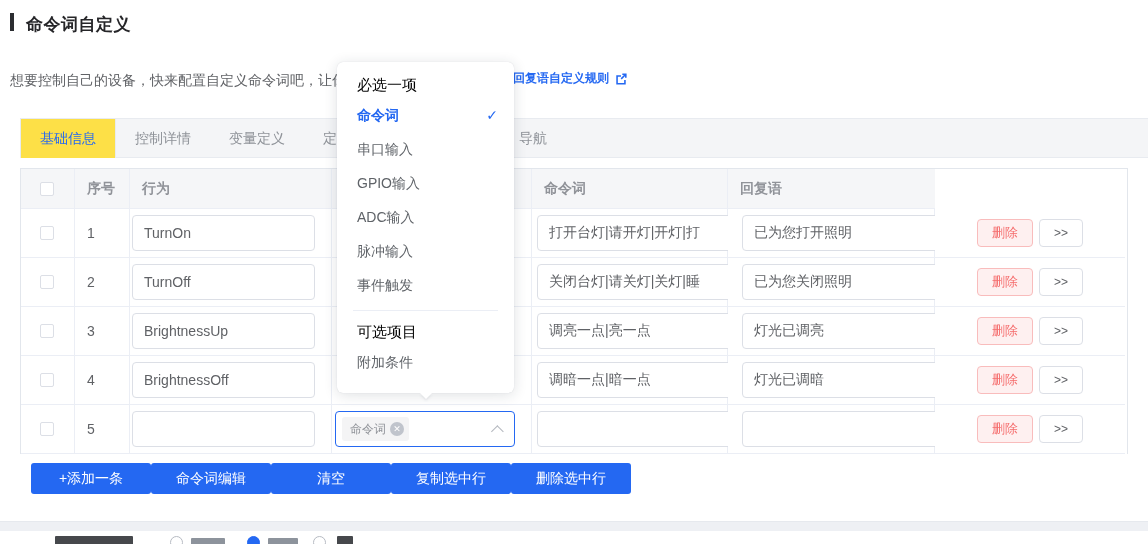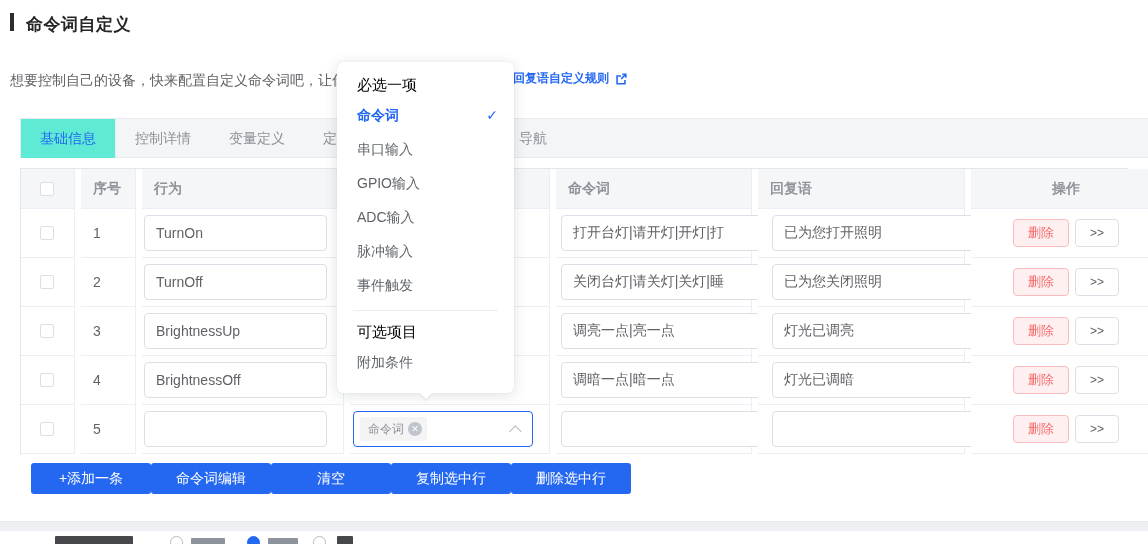--- a/index.html
+++ b/index.html
@@ -15,28 +15,28 @@
   
   .desc-row { position:absolute; top:72px; left:10px; width:700px; font-size:14px; color:#606266; white-space:nowrap; }
   .rules-link { position:absolute; top:70px; left:513px; display:flex; align-items:center; gap:5px;
     color:#2468F2; font-size:12px; font-weight:bold; cursor:pointer; white-space:nowrap; }
 
   
   .tabs { position:absolute; top:118px; left:20px; right:0; height:40px; display:flex;
     background:#f4f5f7; border-top:1px solid #e8ebf0; border-bottom:1px solid #e8ebf0; }
   .tab { height:40px; line-height:38px; padding:0 19px; font-size:14px; color:#8f9399;
     cursor:pointer; white-space:nowrap; }
-  .tab.active { background:#5eead4; color:#2468F2; border-left:1px solid #e8ebf0;
+  .tab.active { background:#fde047; color:#2468F2; border-left:1px solid #e8ebf0;
     border-right:1px solid #e8ebf0; margin-top:-1px; border-top:1px solid #e8ebf0; line-height:39px; }
   .tab.tab-far { padding-left:163px; }
 
   
   .dtable { position:absolute; top:168px; left:20px; width:1108px;
     border:1px solid #e2e6ec; border-bottom:none; font-size:14px; }
-  .trow { display:grid; grid-template-columns:54px 55px 202px 200px 196px 207px 190px;gap:6px; }
+  .trow { display:grid; grid-template-columns:54px 55px 202px 200px 196px 207px 190px; }
   .cell { border-right:1px solid #ebeef5; border-bottom:1px solid #ebeef5;
     display:flex; align-items:center; background:#fff; min-width:0; }
   .cell:last-child { border-right:none; }
   .thead .cell { background:#f5f6f8; color:#909399; font-weight:bold; height:40px; }
   .tbody .cell { height:49px; color:#606266; }
   .cell.c-center { justify-content:center; }
   .cell.pad { padding-left:12px; }
   .checkbox { width:14px; height:14px; border:1px solid #dcdfe6; border-radius:2px;
     background:#fff; margin-left:19px; cursor:pointer; flex:0 0 auto; }
   .cell input.txt { width:183px; height:36px; border:1px solid #dcdfe6; border-radius:4px;
@@ -120,21 +120,20 @@
   <div class="dtable">
     <div class="trow thead">
       <div class="cell">
           <span class="checkbox"></span>
         </div>
       <div class="cell pad">序号</div>
       <div class="cell pad">行为</div>
       <div class="cell pad"></div>
       <div class="cell pad">命令词</div>
       <div class="cell pad">回复语</div>
-      <div class="cell c-center">操作</div>
     </div>
 
     <div class="tbody">
 
       <div class="trow">
         <div class="cell">
             <span class="checkbox"></span>
           </div>
         <div class="cell pad">1</div>
         <div class="cell">

